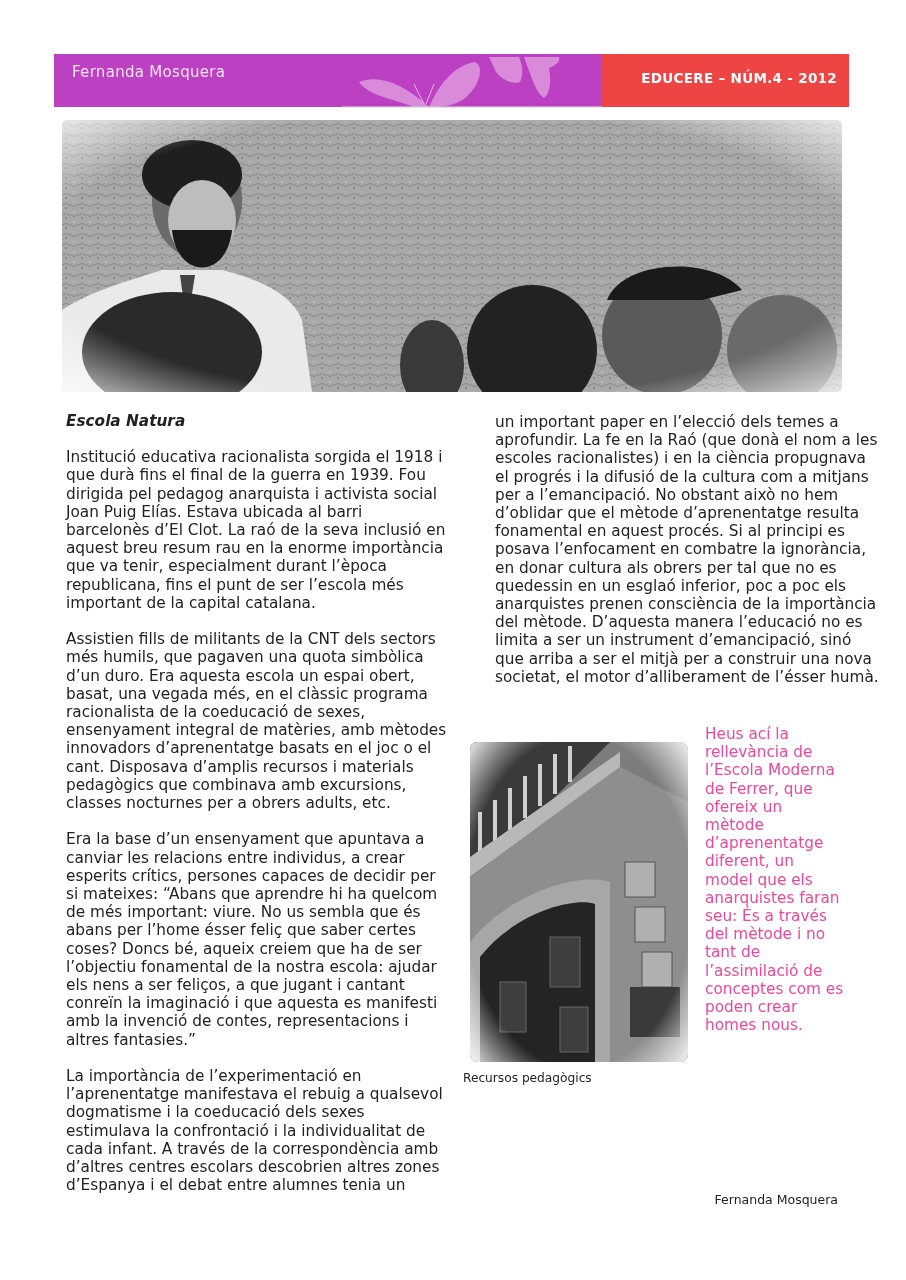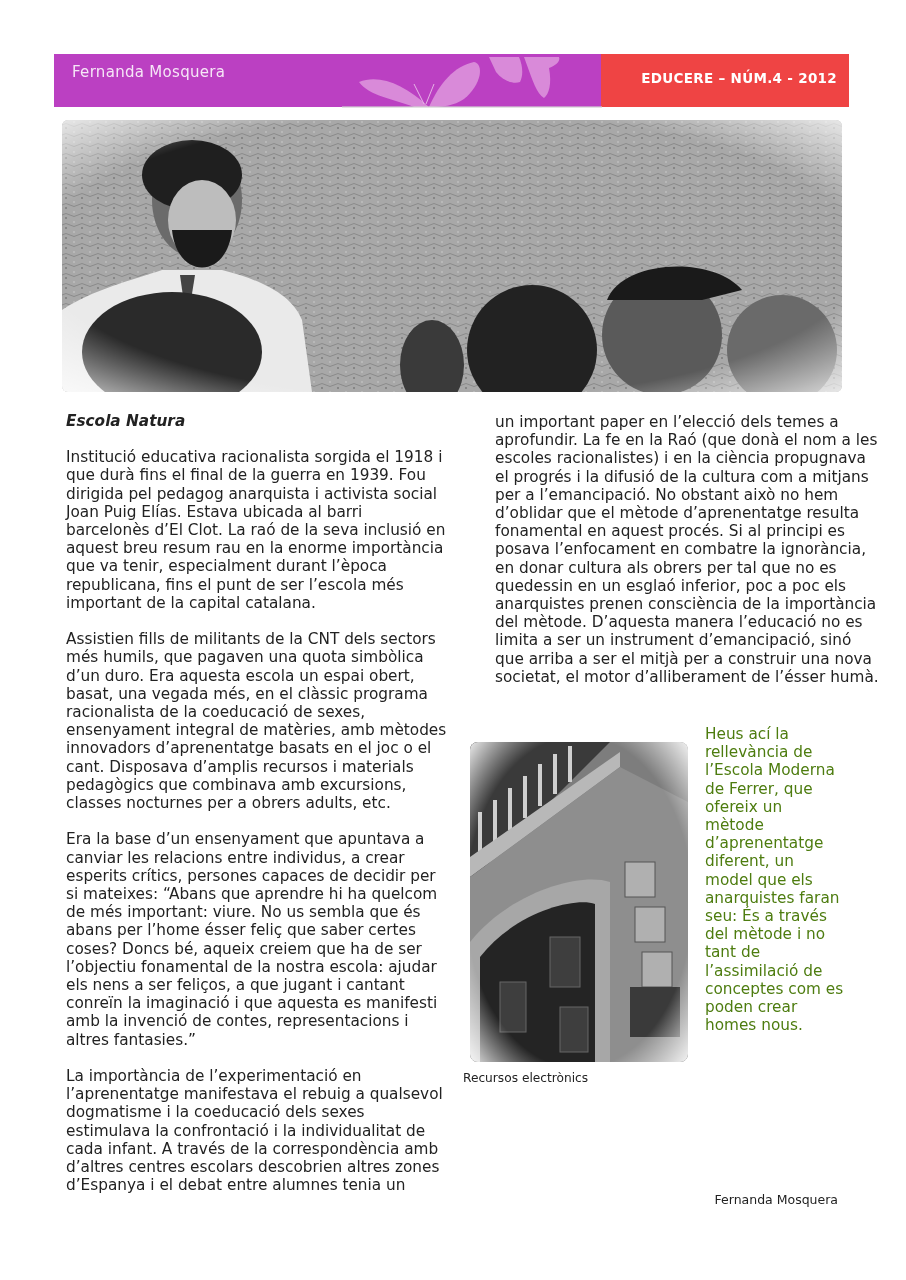--- a/index.html
+++ b/index.html
@@ -33,21 +33,21 @@
   .col { position: absolute; font-size: 15.3px; line-height: 18.2px; color: #222; }
   .col p { margin: 0; }
   .col-left { left: 66px; top: 412px; width: 382px; }
   .col-right { left: 463px; top: 413px; width: 385px; margin-left: 32px; }
   .heading { font-weight: bold; font-style: italic; margin-bottom: 18px !important; }
   .gap { height: 18.2px; }
 
   .building {
     position: absolute; left: 470px; top: 742px; width: 218px; height: 320px; overflow: hidden; border-radius: 8px;
   }
-  .side-text { position: absolute; left: 705px; top: 725px; width: 140px; font-size: 15.3px; line-height: 18.2px; color: #4d7c0f; }
+  .side-text { position: absolute; left: 705px; top: 725px; width: 140px; font-size: 15.3px; line-height: 18.2px; color: #ec4899; }
   .side-text p { margin: 0; }
 
   .resources { position: absolute; left: 463px; top: 1071px; width: 385px; font-size: 12.2px; line-height: 15.4px; color: #222; }
   .resources p { margin: 0; }
   .footer-author { position: absolute; right: 68px; top: 1192px; font-size: 12.5px; color: #222; }
 </style>
 </head>
 <body>
 
 <div class="header">
@@ -150,17 +150,17 @@
     <rect x="160" y="245" width="50" height="50" fill="#3a3a3a"></rect>
     <rect width="218" height="320" fill="url(#vign2)"></rect>
   </svg>
 </div>
 
 <div class="side-text">
   <p>Heus ací la rellevància de l’Escola Moderna de Ferrer, que ofereix un mètode d’aprenentatge diferent, un model que els anarquistes faran seu: És a través del mètode i no tant de l’assimilació de conceptes com es poden crear homes nous.</p>
 </div>
 
 <div class="resources">
-  <p>Recursos electrònics</p>
+  <p>Recursos pedagògics</p>
   <p style="height:15.4px"></p>
 </div>
 
 <div class="footer-author">Fernanda Mosquera</div>
 
 </body></html>

